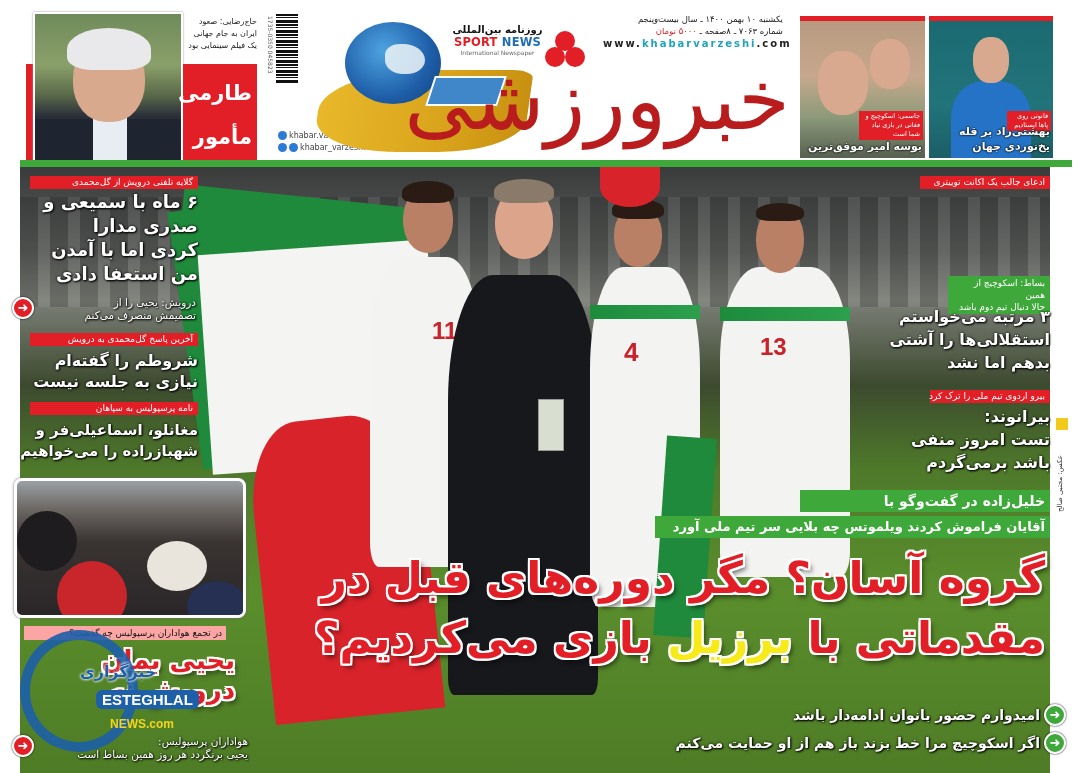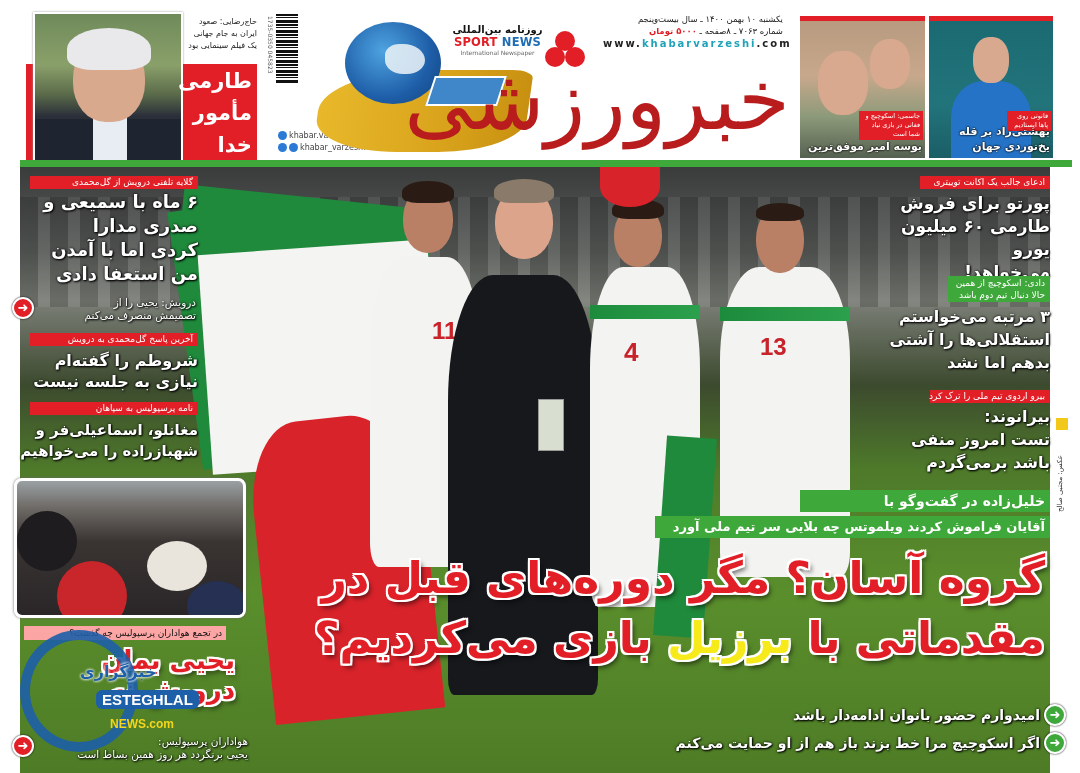--- a/index.html
+++ b/index.html
@@ -15,21 +15,21 @@
   .left-photo { position: absolute; left: 33px; top: 12px; width: 150px; height: 150px;
     background: linear-gradient(180deg,#6f8a5a 0%,#8aa06a 35%,#5b6b4a 55%,#2b2f3a 70%,#1f222c 100%);
     border: 2px solid #fff; box-shadow: 0 0 2px #999; overflow: hidden; }
   .left-photo .head { position: absolute; left: 38px; top: 22px; width: 72px; height: 86px; border-radius: 50% 50% 45% 45%; background: #d9a98e; }
   .left-photo .hair { position: absolute; left: 32px; top: 14px; width: 84px; height: 42px; border-radius: 50% 50% 30% 30%; background: #e9e9ec; }
   .left-photo .suit { position: absolute; left: 0; top: 105px; width: 150px; height: 50px; background: #1e2430; }
   .left-photo .shirt { position: absolute; left: 58px; top: 100px; width: 34px; height: 50px; background: #e8ecf3; }
 
   .left-red { position: absolute; left: 183px; top: 64px; width: 74px; height: 97px; background: #e21f26; }
   .left-red-strip { position: absolute; left: 26px; top: 64px; width: 8px; height: 97px; background: #e21f26; }
-  .left-red .t { color: #fff; font-weight: bold; font-size: 21px; line-height: 30px; text-align: right; padding: 2px 5px 0 0; direction: rtl; }
+  .left-red .t { color: #fff; font-weight: bold; font-size: 21px; line-height: 30px; text-align: right; padding: 14px 5px 0 0; direction: rtl; }
 
   .left-caption { position: absolute; left: 185px; top: 16px; width: 72px; font-size: 8px; line-height: 12px; text-align: right; direction: rtl; color: #222; }
 
   .barcode { position: absolute; left: 276px; top: 14px; width: 22px; height: 70px;
     background: repeating-linear-gradient(180deg,#111 0 2px,#fff 2px 3px,#111 3px 4px,#fff 4px 6px,#111 6px 9px,#fff 9px 10px); }
   .barcode-num { position: absolute; left: 264px; top: 16px; width: 10px; height: 70px; font-size: 6px; color: #555; writing-mode: vertical-rl; }
 
   .social { position: absolute; left: 278px; top: 130px; font-size: 8px; color: #444; line-height: 12px; }
   .social .ic { display: inline-block; width: 9px; height: 9px; border-radius: 50%; background: #2a7ad6; vertical-align: middle; margin-right: 2px; }
 
@@ -46,21 +46,21 @@
   .sportnews .en { font-size: 11.5px; font-weight: bold; letter-spacing: .2px; }
   .sportnews .en .r { color: #e21f26; } .sportnews .en .b { color: #1f6db5; }
   .sportnews .sub { font-size: 6px; color: #666; }
 
   .clover { position: absolute; left: 545px; top: 31px; width: 40px; height: 38px; }
   .clover span { position: absolute; width: 20px; height: 20px; border-radius: 50%; background: #e21f26; }
 
   .dateline { position: absolute; left: 603px; top: 13px; width: 180px; text-align: right; direction: rtl; }
   .dateline .l1 { font-size: 8.5px; color: #222; line-height: 12px; }
   .dateline .l2 { font-size: 8.5px; color: #222; line-height: 12px; }
-  .dateline .l2 .price { color: #e21f26; font-weight: bold; margin-left: 25px; }
+  .dateline .l2 .price { color: #e21f26; font-weight: normal; margin-left: 25px; }
   .dateline .url { font-size: 10px; letter-spacing: 2px; direction: ltr; text-align: right; font-weight: bold; color: #222; line-height: 14px; }
   .dateline .url .c { color: #1ea3b8; }
 
   .top-box { position: absolute; top: 16px; width: 125px; height: 142px; border-top: 5px solid #e21f26; overflow: hidden; }
   .top-box.a { left: 800px; background: linear-gradient(180deg,#b79a80 0%,#c8a88c 40%,#8c9a7a 70%,#556050 100%); }
   .top-box.b { left: 929px; background: linear-gradient(180deg,#1b6a72 0%,#22747b 60%,#1b5e66 100%); width: 124px; }
   .top-box .face { position: absolute; border-radius: 45%; background: #d8a98e; }
   .top-box .body-blue { position: absolute; left: 22px; top: 60px; width: 80px; height: 90px; background: #2573c7; border-radius: 40% 40% 0 0; }
   .top-box .tag { position: absolute; right: 2px; background: #e21f26; color: #fff; font-size: 6.5px; line-height: 9px; padding: 1px 3px; direction: rtl; text-align: right; }
   .top-box .hl { position: absolute; right: 3px; bottom: 4px; color: #fff; font-weight: bold; font-size: 11px; line-height: 15px; text-align: right; direction: rtl; text-shadow: 0 0 2px #000, 0 0 2px #000; }
@@ -257,28 +257,23 @@
     <div>هواداران پرسپولیس:</div>
     <div>یحیی برنگردد هر روز همین بساط است</div>
   </div>
 
   <div class="watermark"></div>
   <div class="wm-fa">خبرگزاری</div>
   <div class="wm-label">ESTEGHLAL</div>
   <div class="wm-news">NEWS.com</div>
 
   <div class="redtag" style="left:920px;top:176px;width:130px;">ادعای جالب یک اکانت توییتری</div>
-  <div class="hl-white" style="left:860px;top:192px;width:190px;font-size:17px;line-height:23px;">
-    <div>پورتو برای فروش</div>
-    <div>طارمی ۶۰ میلیون یورو</div>
-    <div>می‌خواهد!</div>
-  </div>
 
   <div class="greentag" style="left:948px;top:276px;width:102px;">
-    <div>دادی: اسکوچیچ از همین</div>
+    <div>بساط: اسکوچیچ از همین</div>
     <div>حالا دنبال تیم دوم باشد</div>
   </div>
   <div class="hl-white" style="left:860px;top:305px;width:190px;font-size:16px;line-height:23px;">
     <div>۳ مرتبه می‌خواستم</div>
     <div>استقلالی‌ها را آشتی</div>
     <div>بدهم اما نشد</div>
   </div>
 
   <div class="redtag" style="left:930px;top:390px;width:120px;">بیرو اردوی تیم ملی را ترک کرد</div>
   <div class="hl-white" style="left:880px;top:405px;width:170px;font-size:16px;line-height:23px;">

